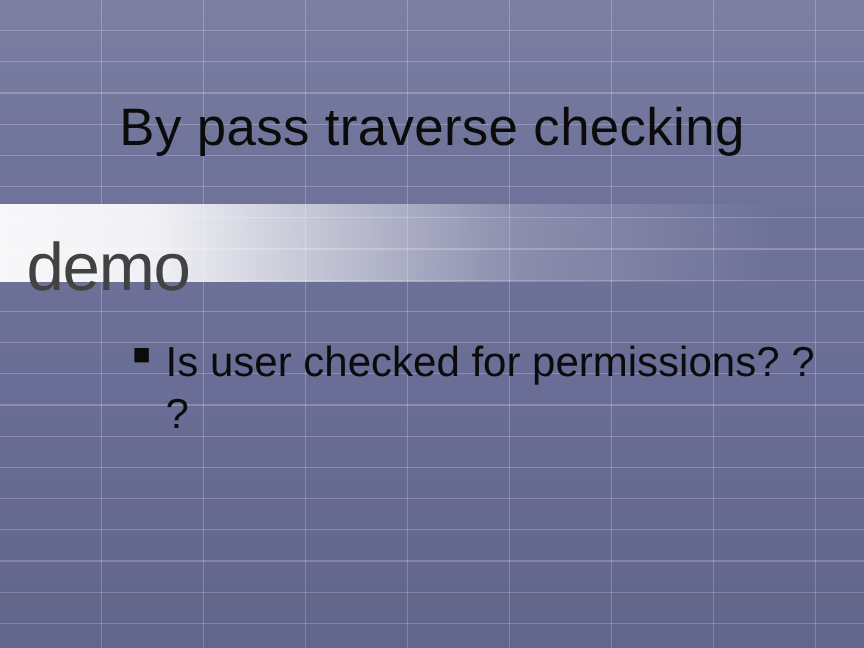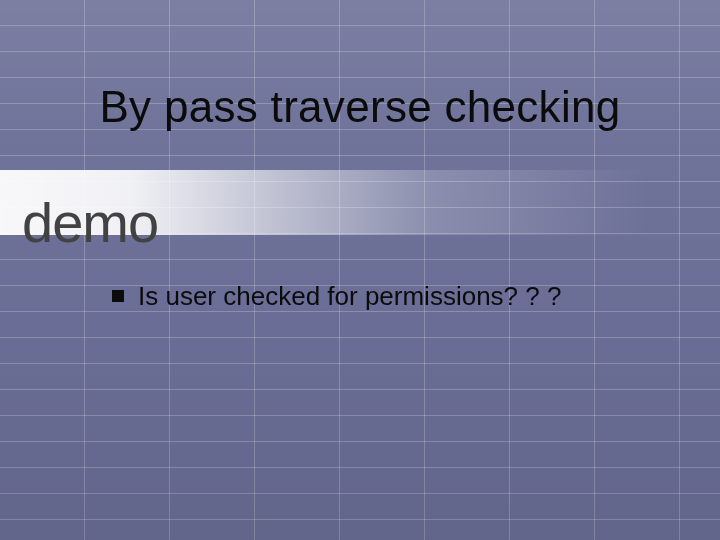--- a/index.html
+++ b/index.html
@@ -82,21 +82,21 @@
     margin-bottom: 16px;
   }
   .bullet-mark {
     width: 12px;
     height: 12px;
     background: #0b0b0b;
     margin-top: 10px;
     flex: 0 0 auto;
   }
   .bullet-text {
-    font-size: 26px;
+    font-size: 35px;
     color: #0b0b0b;
     line-height: 1.25;
   }
 </style>
 </head>
 <body>
 
 <div class="slide">
   <div class="title">By pass traverse checking</div>
 

